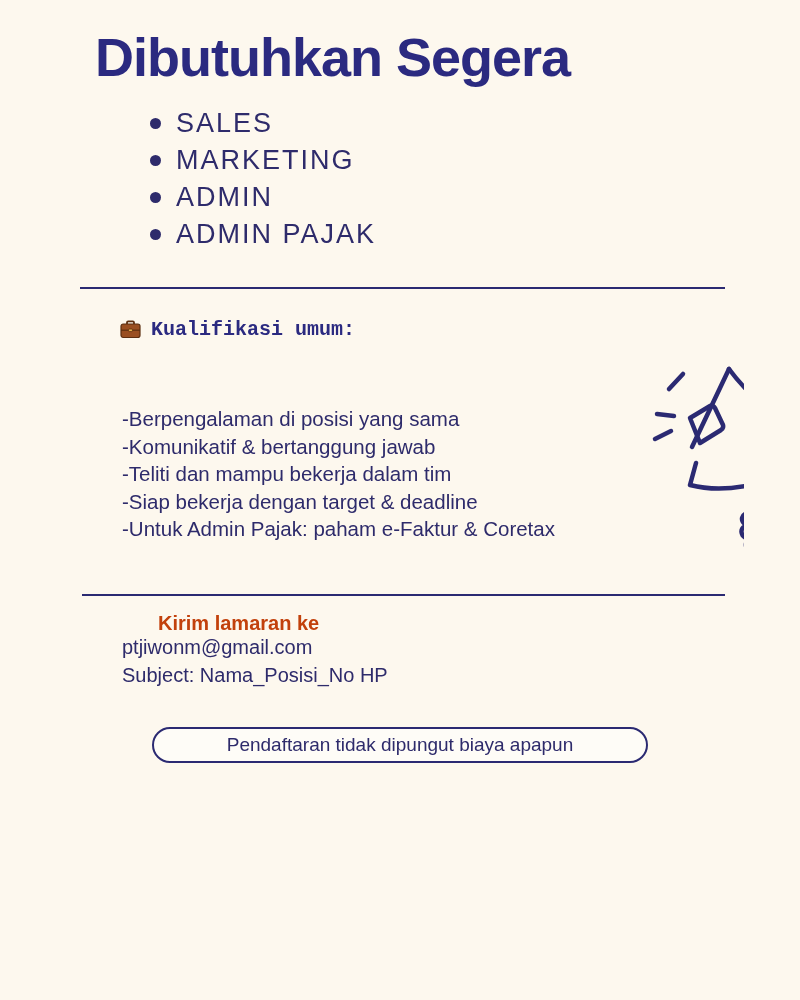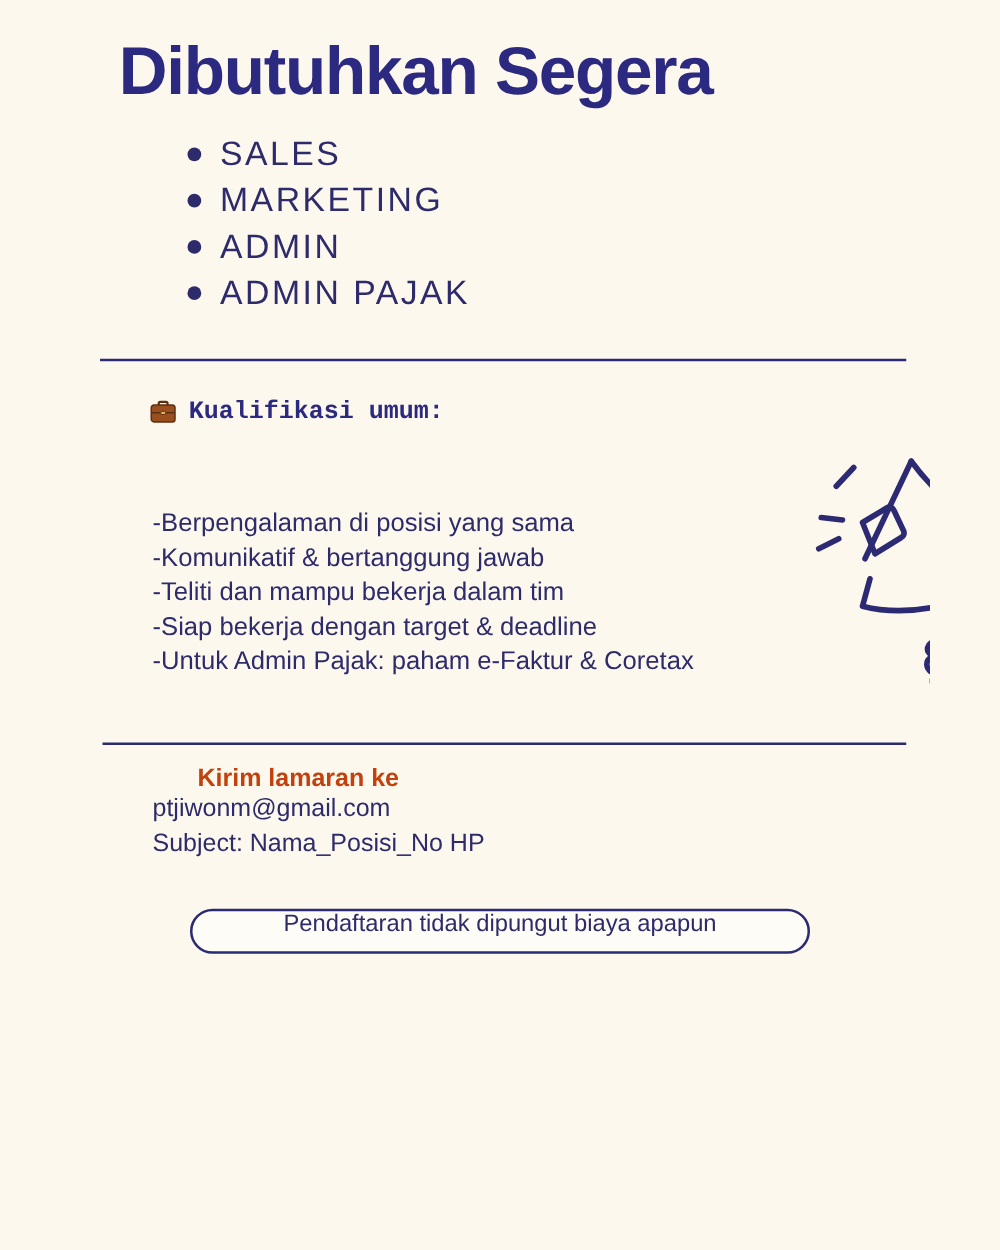--- a/index.html
+++ b/index.html
@@ -107,20 +107,21 @@
   .note-pill {
     position: absolute;
     left: 152px;
     top: 727px;
     width: 496px;
     height: 36px;
     border: 2px solid #2b2a72;
     border-radius: 18px;
     background: #fefcf7;
     display: flex;
+    align-items: center;
     justify-content: center;
     font-size: 19px;
     color: #2e2b6b;
   }
   .megaphone {
     position: absolute;
     left: 630px;
     top: 355px;
     width: 170px;
     height: 245px;

